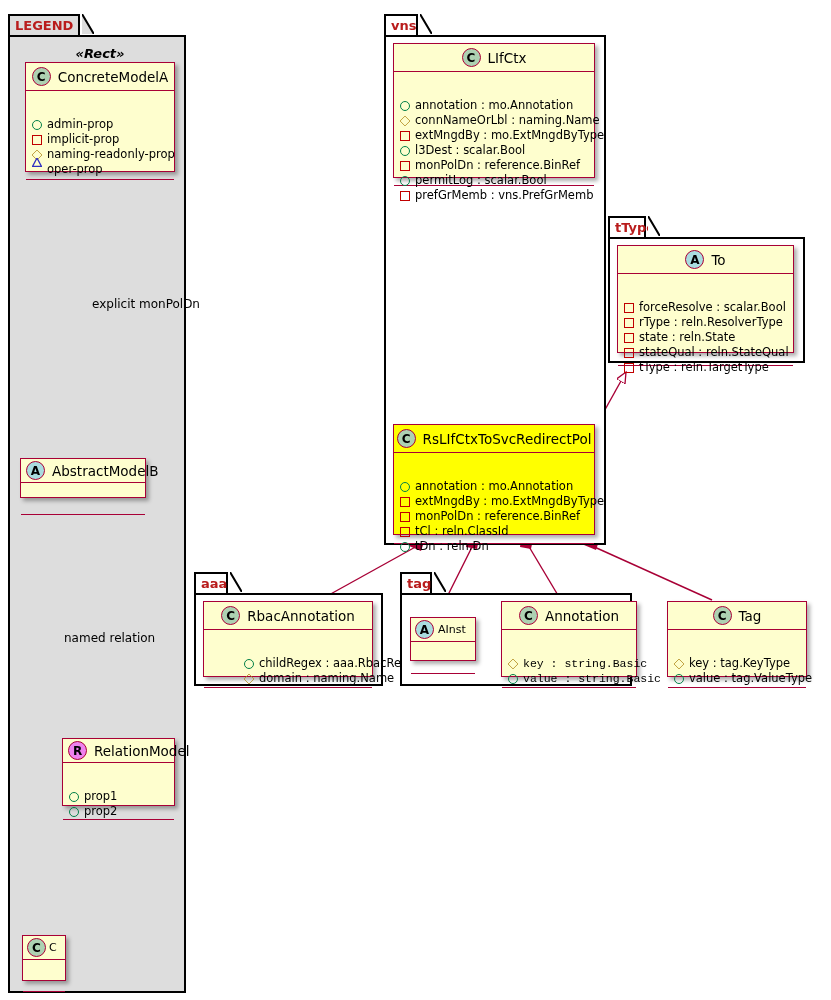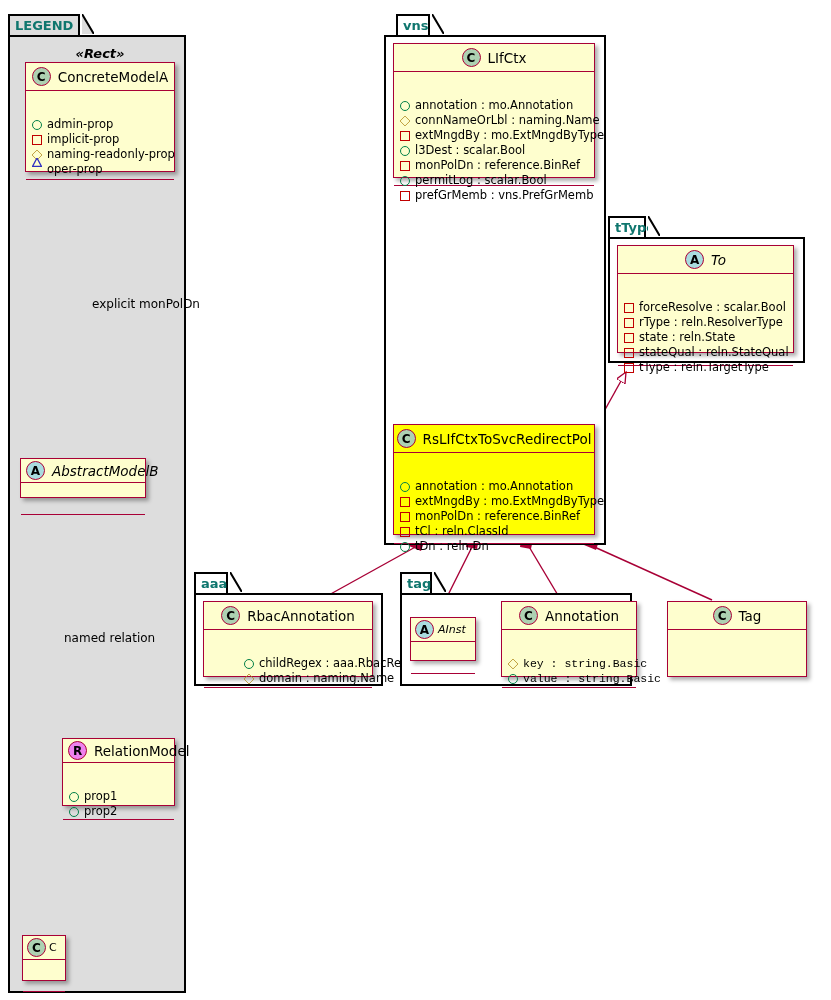--- a/index.html
+++ b/index.html
@@ -7,21 +7,21 @@
     width:831px;height:1000px;position:relative;overflow:hidden;
     font-family:"DejaVu Sans","Liberation Sans",sans-serif;
   }
   #canvas{position:absolute;left:0;top:0;width:831px;height:1000px;}
 
   
   .pkg{position:absolute;box-sizing:border-box;}
   .pkg-tab{
     position:absolute;box-sizing:border-box;
     border:2px solid #000000;border-bottom:none;
-    font-weight:bold;font-size:13px;color:#0f766e;
+    font-weight:bold;font-size:13px;color:#b91c1c;
     line-height:18px;padding:1px 6px 1px 5px;
     white-space:nowrap;
   }
   .pkg-tab .fold{
     position:absolute;right:-12px;top:-2px;width:12px;height:100%;
   }
   .pkg-body{
     position:absolute;box-sizing:border-box;
     border:2px solid #000000;
   }
@@ -41,21 +41,21 @@
     position:absolute;text-align:center;width:100%;
     font-style:italic;font-size:13px;color:#000;font-weight:bold;
   }
   .cls-head{
     box-sizing:border-box;border-bottom:1.5px solid #A80036;
     display:flex;align-items:center;justify-content:center;
     padding:4px 6px;gap:7px;min-height:27px;
   }
   .cls-head.left{justify-content:flex-start;}
   .cls-name{font-size:13.5px;color:#000;white-space:nowrap;}
-  .cls-name.abs{font-style:italic;}
+  .cls-name.abs{}
   .cls-name.small{font-size:11px;}
   .badge{
     width:17px;height:17px;border-radius:50%;
     border:1.4px solid #A80036;
     display:inline-flex;align-items:center;justify-content:center;
     font-size:12px;font-weight:bold;color:#000;flex:0 0 auto;
     line-height:1;
   }
   .badge.c{background:#ADD1B2;}
   .badge.a{background:#A9DCDF;}
@@ -227,21 +227,21 @@
   <div class="cls" style="left:22px;top:935px;width:44px;height:46px;">
     <div class="cls-head left" style="min-height:22px;padding:2px 4px;gap:3px;">
       <span class="badge c">C</span>
       <span class="cls-name small">C</span>
     </div>
     <div class="cls-attrs empty" style="height:9px;"></div>
     <div class="cls-methods"></div>
   </div>
 
   <div class="pkg pkg-white">
-    <div class="pkg-tab" style="left:396px;top:14px;width:34px;height:22px;">
+    <div class="pkg-tab" style="left:384px;top:14px;width:34px;height:22px;">
       <span>vns</span>
       <svg class="fold" width="14" height="24" style="left:34px;top:-2px;position:absolute;">
         <path d="M0,0 L13,22 L0,22" fill="#FFFFFF" stroke="#000" stroke-width="2"></path>
       </svg>
     </div>
     <div class="pkg-body" style="left:384px;top:35px;width:222px;height:510px;"></div>
   </div>
 
   <div class="cls" style="left:393px;top:43px;width:202px;height:135px;">
     <div class="cls-head">
@@ -414,16 +414,26 @@
       </div>
     </div>
     <div class="cls-methods"></div>
   </div>
 
   <div class="cls" style="left:667px;top:601px;width:140px;height:76px;">
     <div class="cls-head">
       <span class="badge c">C</span>
       <span class="cls-name">Tag</span>
     </div>
+    <div class="cls-attrs" style="height:35px;">
+      <div class="attr">
+        <span class="g g-diamond"></span>
+        <span>key : tag.KeyType</span>
+      </div>
+      <div class="attr">
+        <span class="g g-circle"></span>
+        <span>value : tag.ValueType</span>
+      </div>
+    </div>
     <div class="cls-methods"></div>
   </div>
 
 </div>
 
 </body></html>

